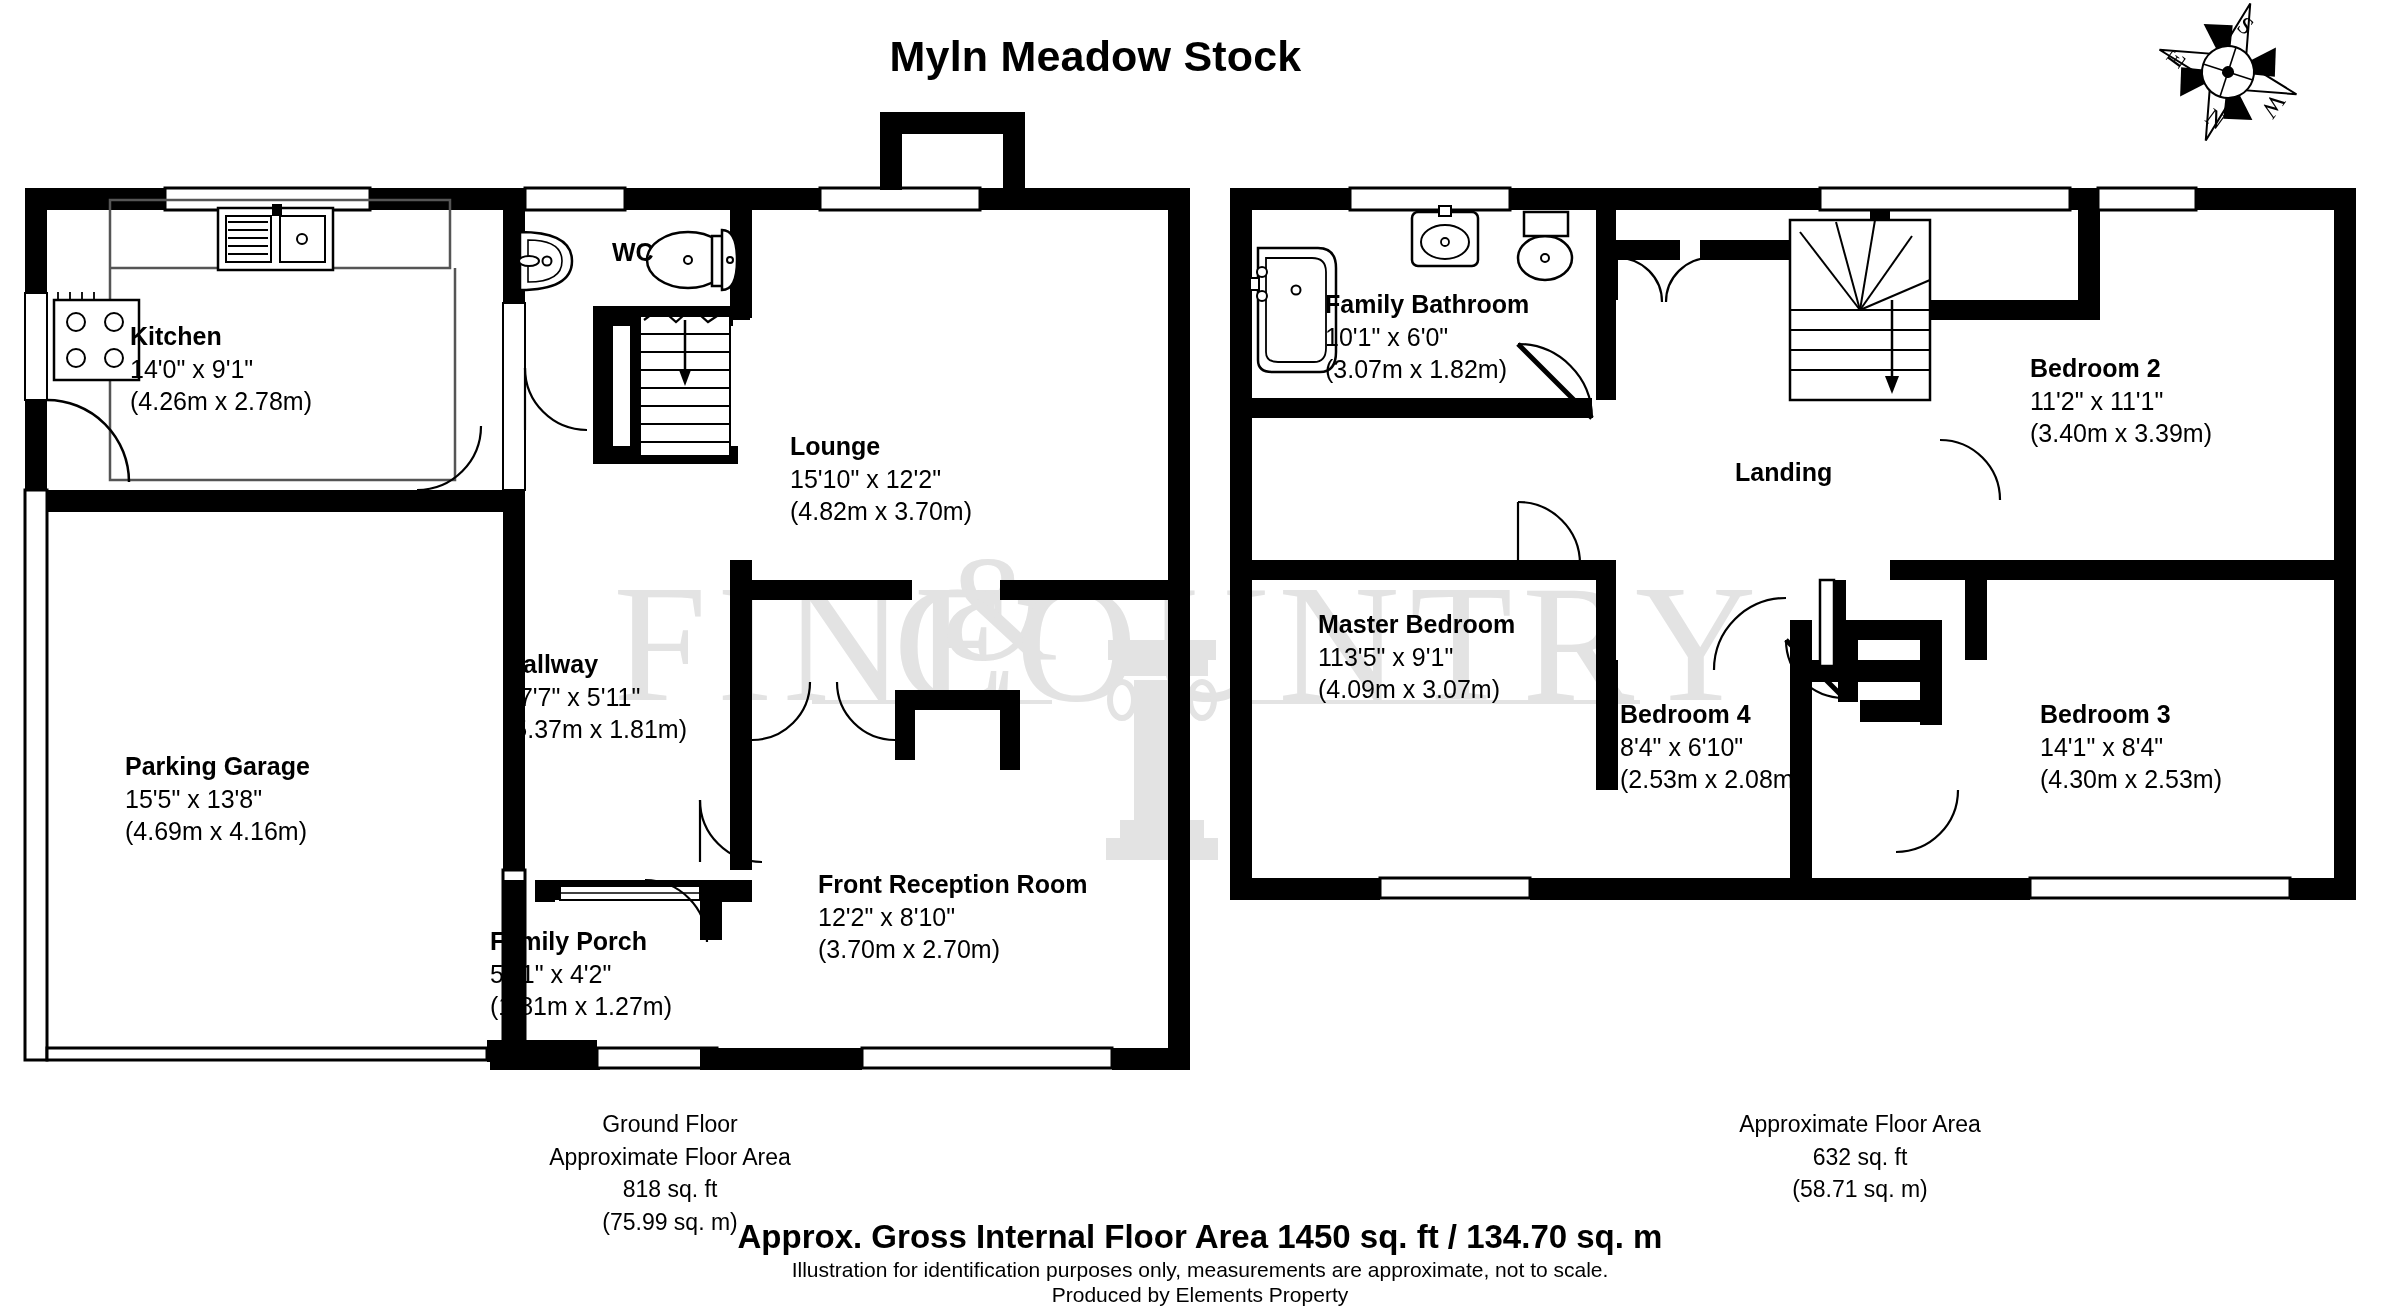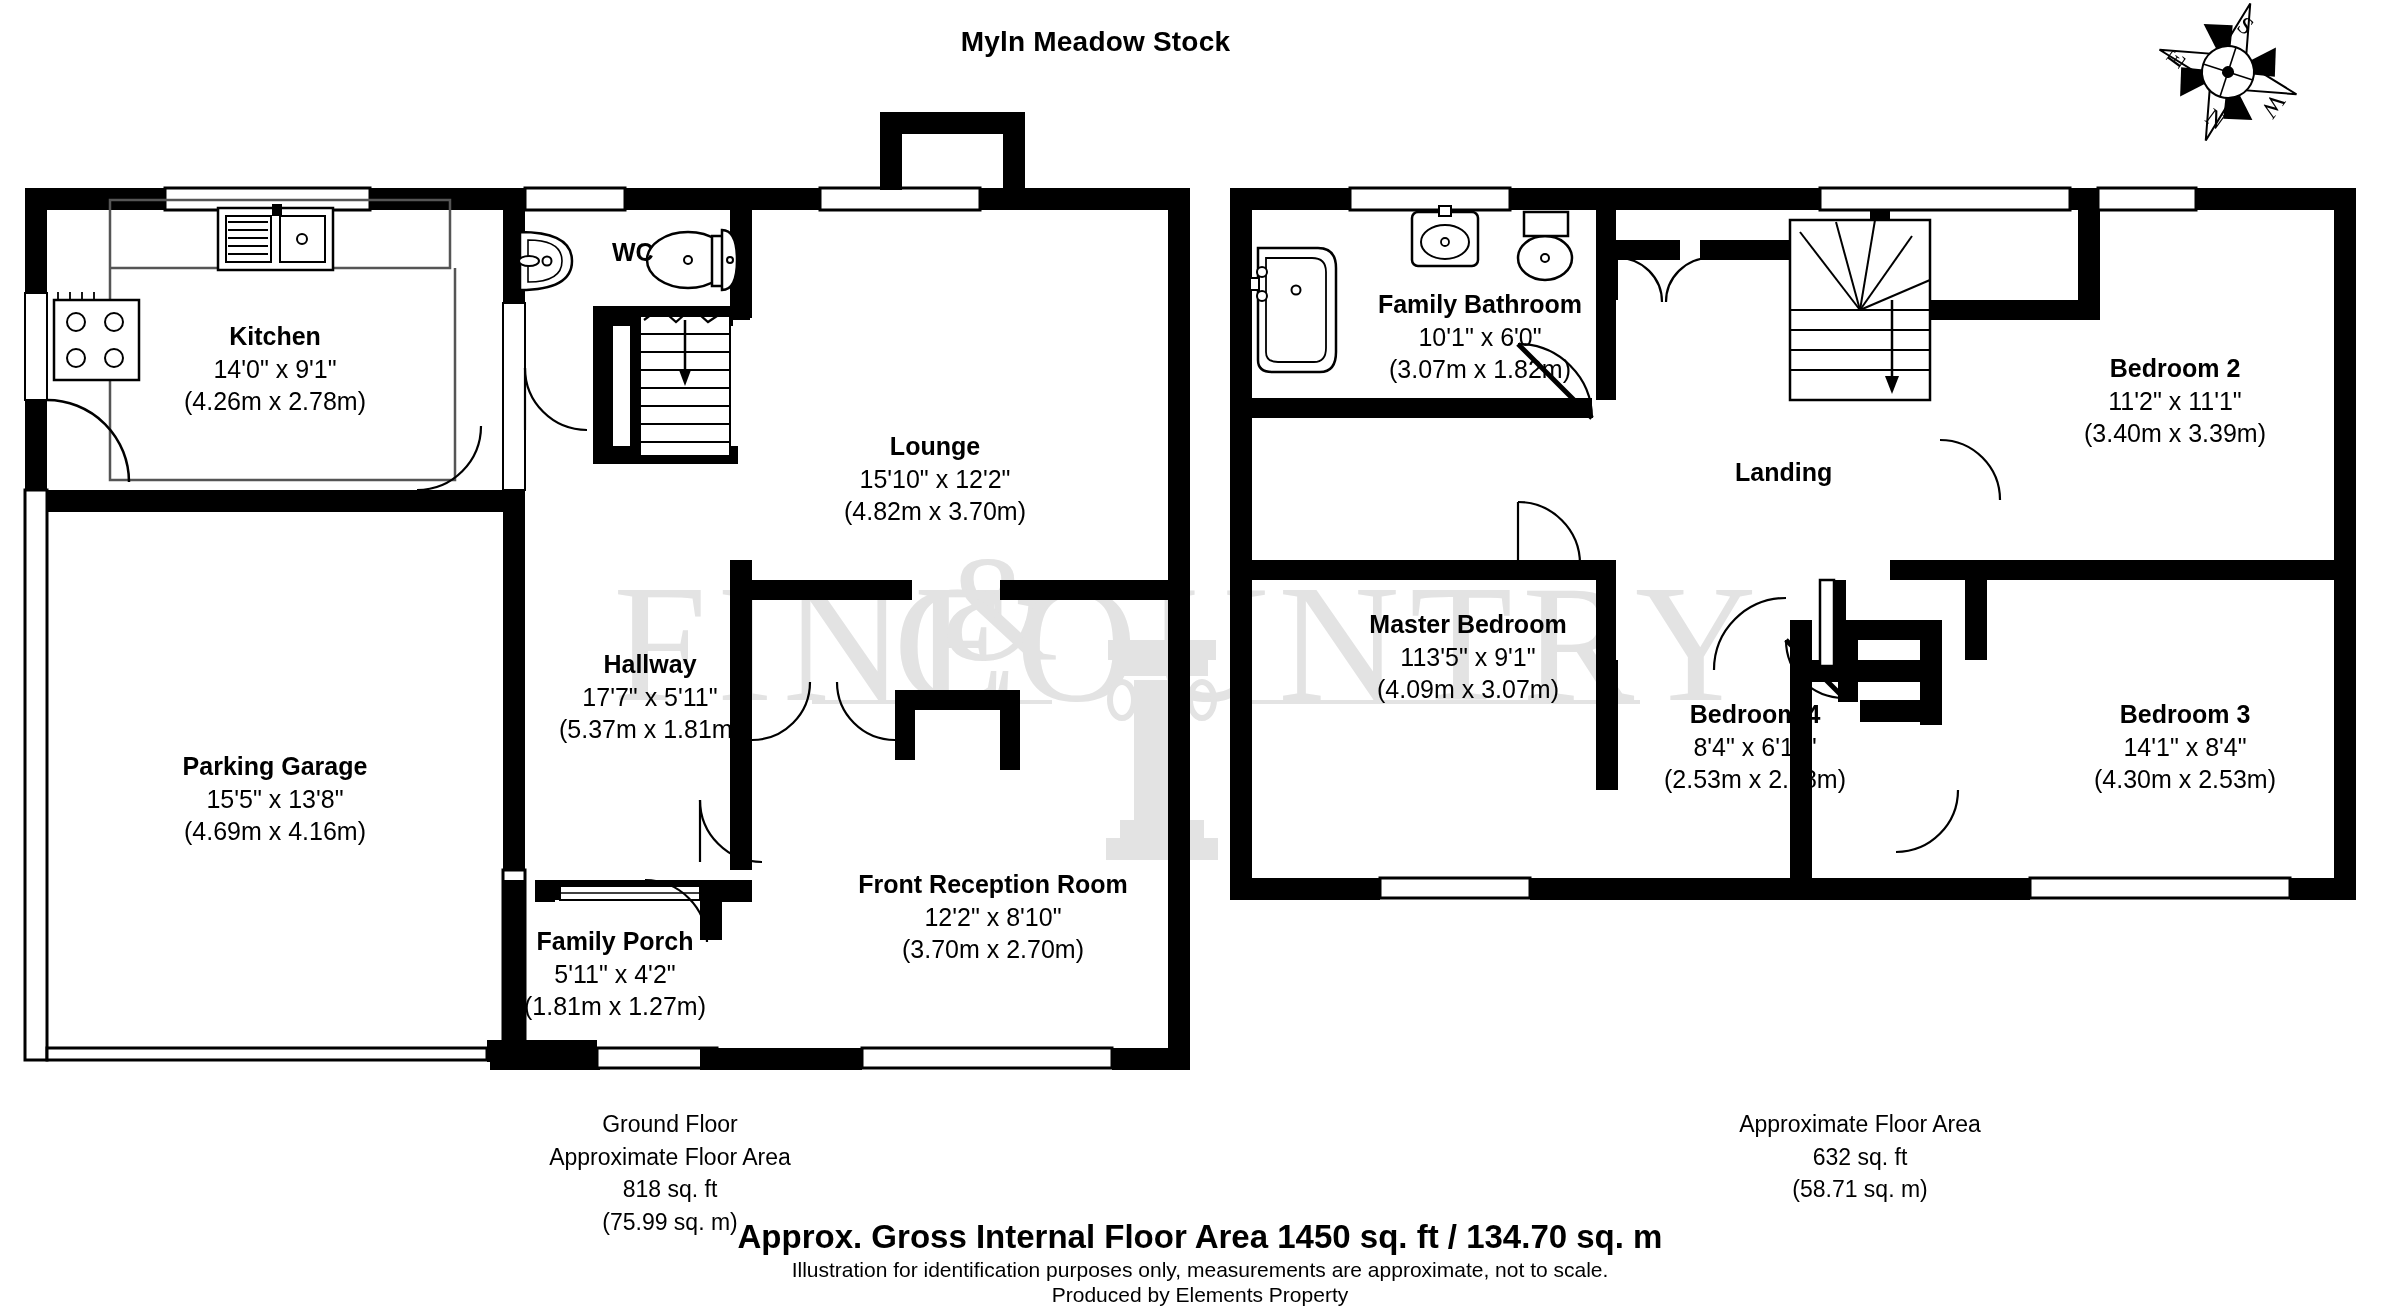--- a/index.html
+++ b/index.html
@@ -17,32 +17,32 @@
     width: 2400px;
     height: 1310px;
     overflow: hidden;
     background: #ffffff;
   }
 
   
   #plan-title {
     position: absolute;
     left: 0;
-    top: 26px;
+    top: 32px;
     width: 2191px;
     text-align: center;
-    font-size: 28px;
+    font-size: 43px;
     font-weight: bold;
     letter-spacing: 0.2px;
   }
 
   
   .room-label {
     position: absolute;
-    text-align: center;
+    text-align: left;
     line-height: 1.30;
     white-space: nowrap;
     z-index: 40;
   }
   .room-label .rname {
     font-size: 25px;
     font-weight: bold;
     display: block;
   }
   .room-label .rdim {

